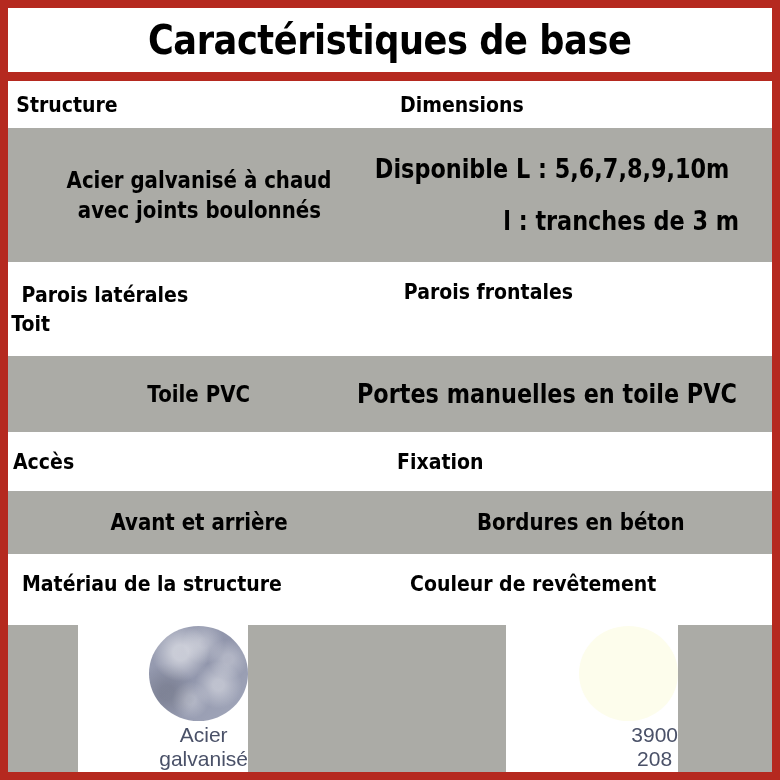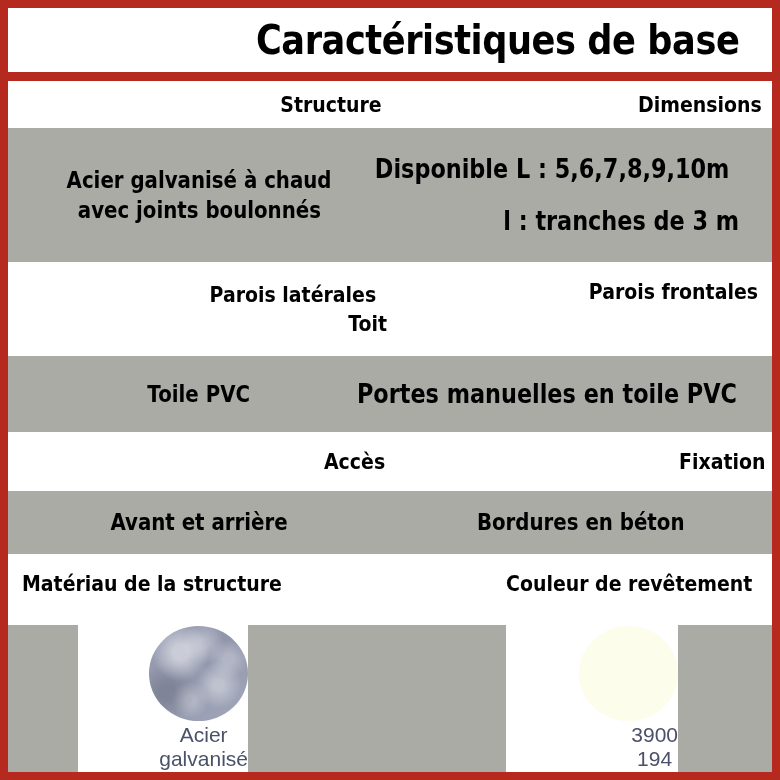--- a/index.html
+++ b/index.html
@@ -22,21 +22,21 @@
   
   .title-band {
     position: absolute;
     left: 0;
     top: 0;
     width: 764px;
     height: 64px;
     background: #ffffff;
     display: flex;
     align-items: center;
-    justify-content: flex-end;
+    justify-content: center;
   }
   .title-text {
     font-family: "DejaVu Sans", sans-serif;
     font-weight: bold;
     font-size: 40px;
     letter-spacing: -0.5px;
     color: #000000;
     transform: scaleX(0.88);
     transform-origin: center;
     white-space: nowrap;
@@ -73,21 +73,21 @@
   }
   .cell .line {
     display: block;
     transform: scaleX(0.86);
     transform-origin: center center;
     line-height: 1.32;
   }
   .col-left  { left: 0;   width: 382px; }
   .col-right { left: 382px; width: 382px; }
 
-  .t-head  { font-size: 22px; align-items: flex-end; }
+  .t-head  { font-size: 22px; align-items: flex-start; }
   .t-body  { font-size: 23px; align-items: center; }
   .t-body-r { font-size: 26px; align-items: flex-end; padding-right: 14px; }
   .t-body-l { font-size: 23px; align-items: center; }
 
   
   .swatch-row {
     position: absolute;
     left: 0;
     top: 611px;
     width: 764px;
@@ -226,19 +226,19 @@
       <div class="swatch-label">
         <span>Acier</span><br>
         <span>galvanisé</span>
       </div>
     </div>
 
     <div class="swatch" style="left:500px;">
       <div class="disc cream"></div>
       <div class="swatch-label">
         <span>3900</span><br>
-        <span>194</span>
+        <span>208</span>
       </div>
     </div>
 
   </div>
 
 </div>
 
 </body></html>

